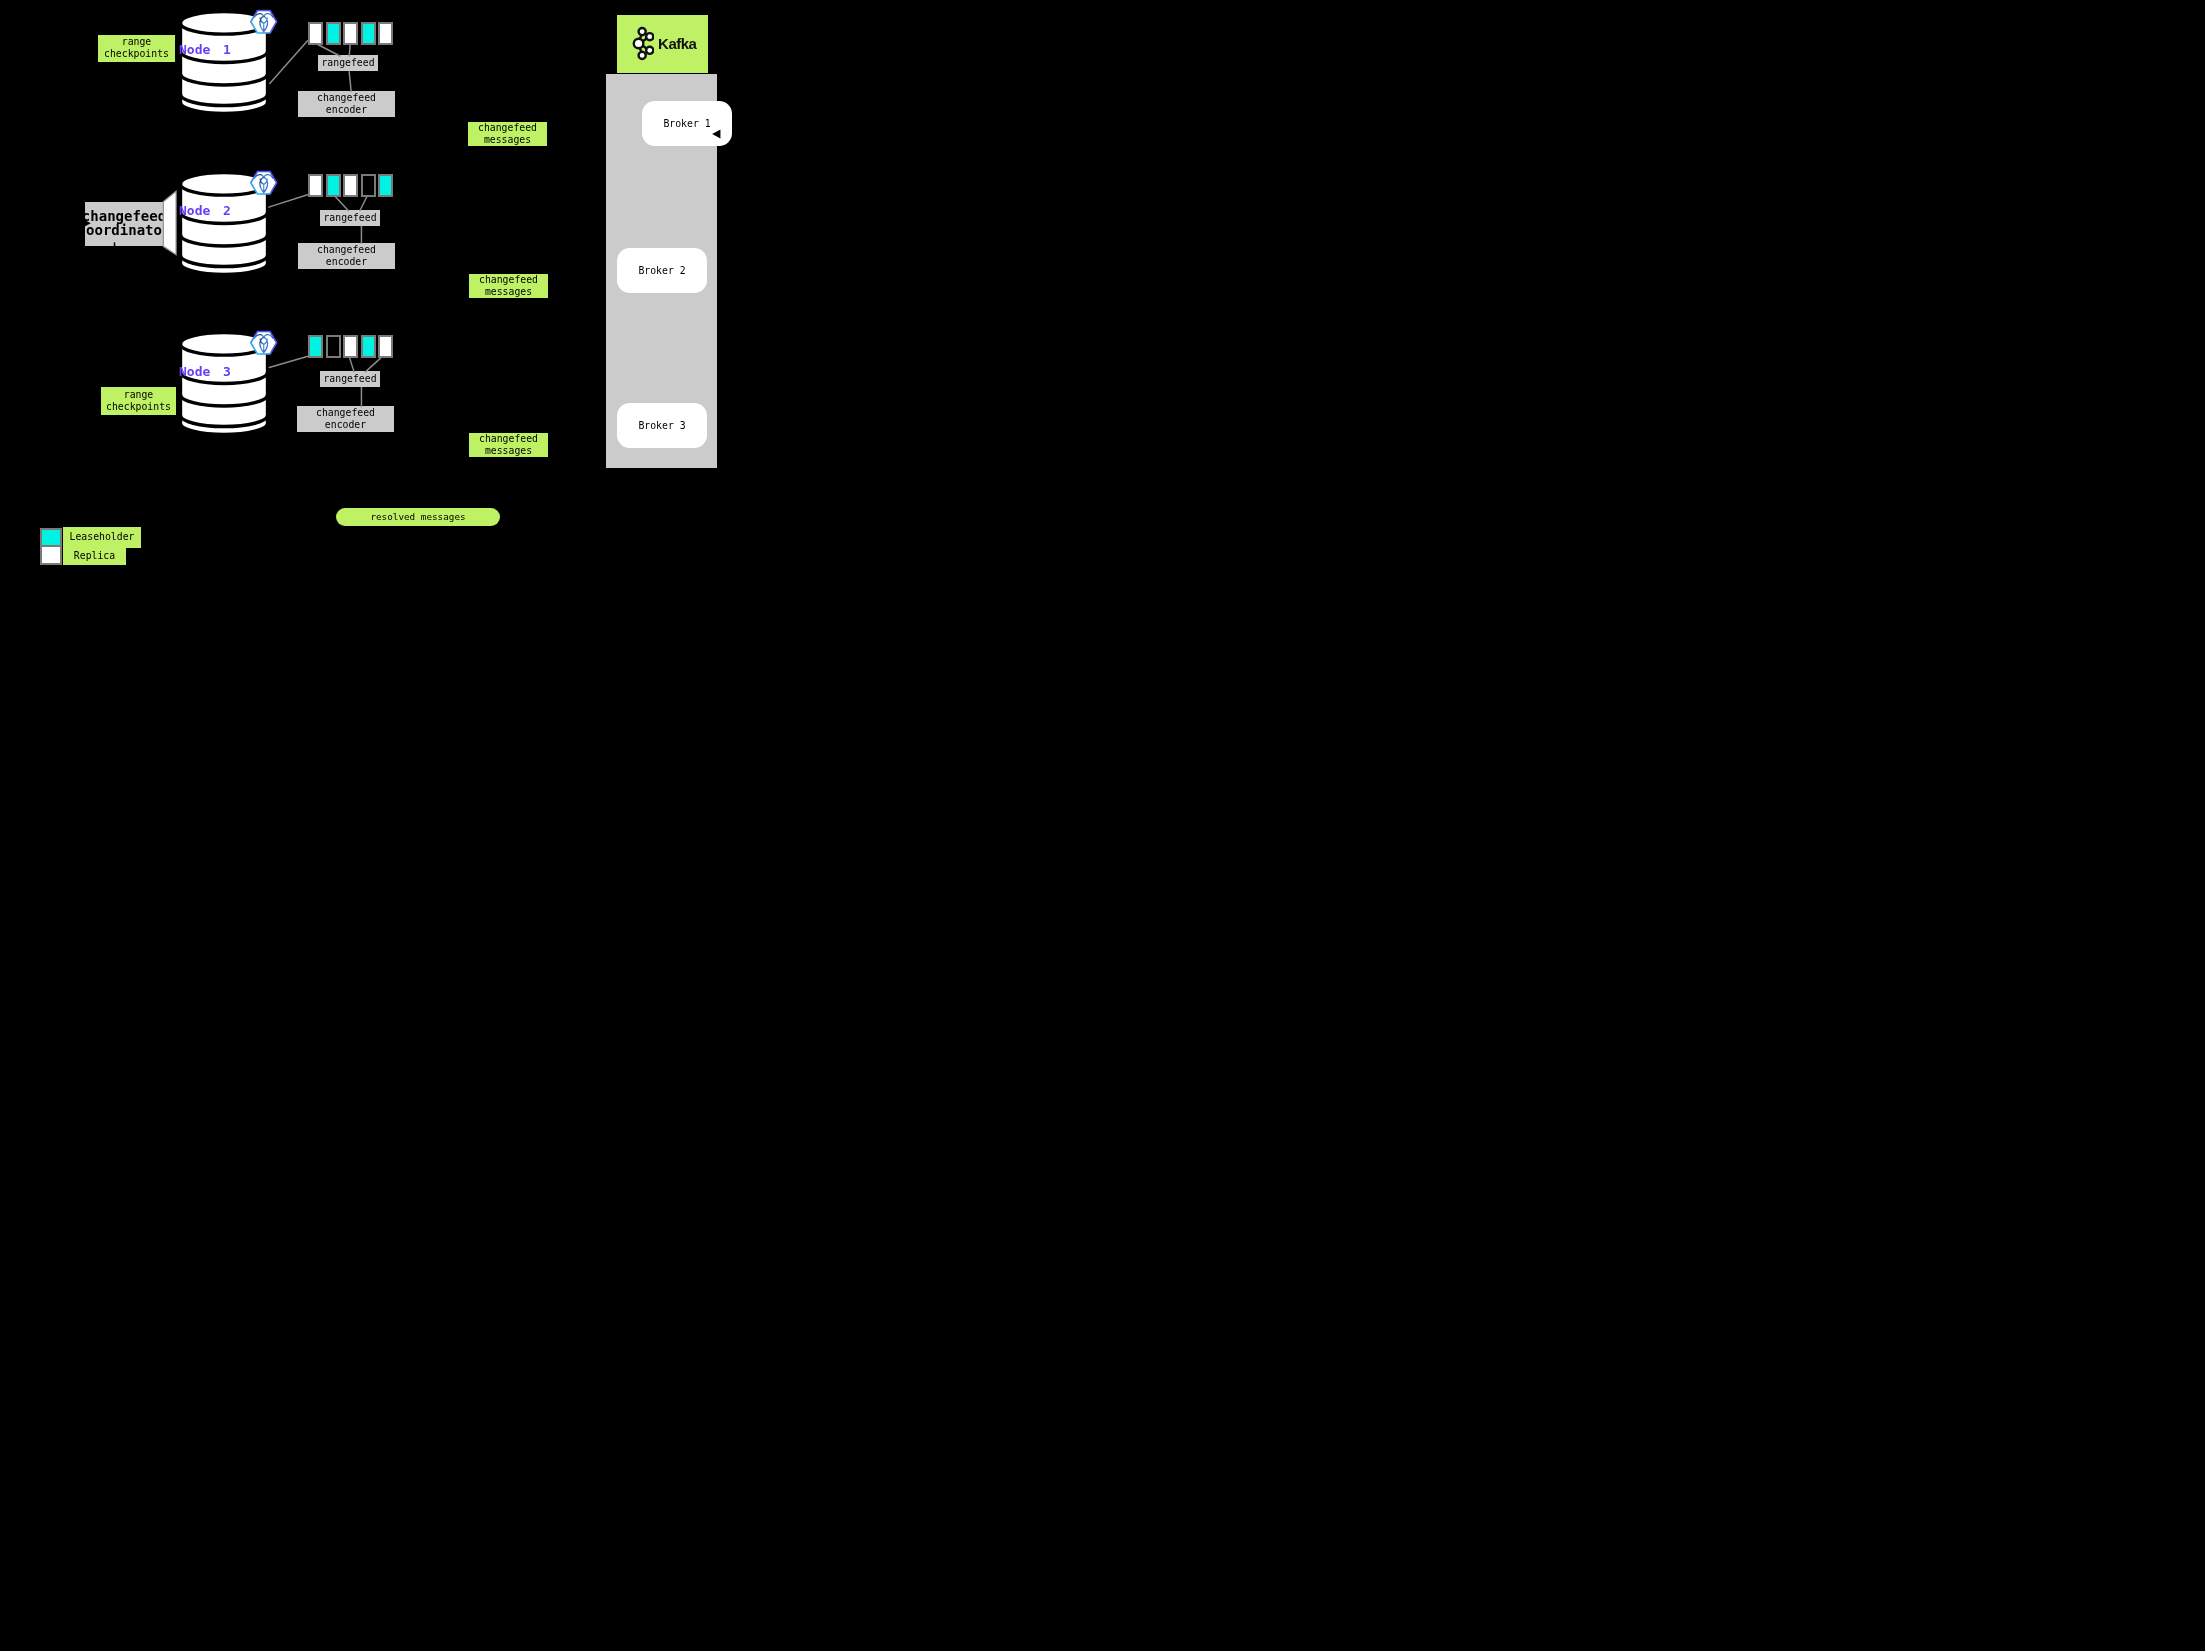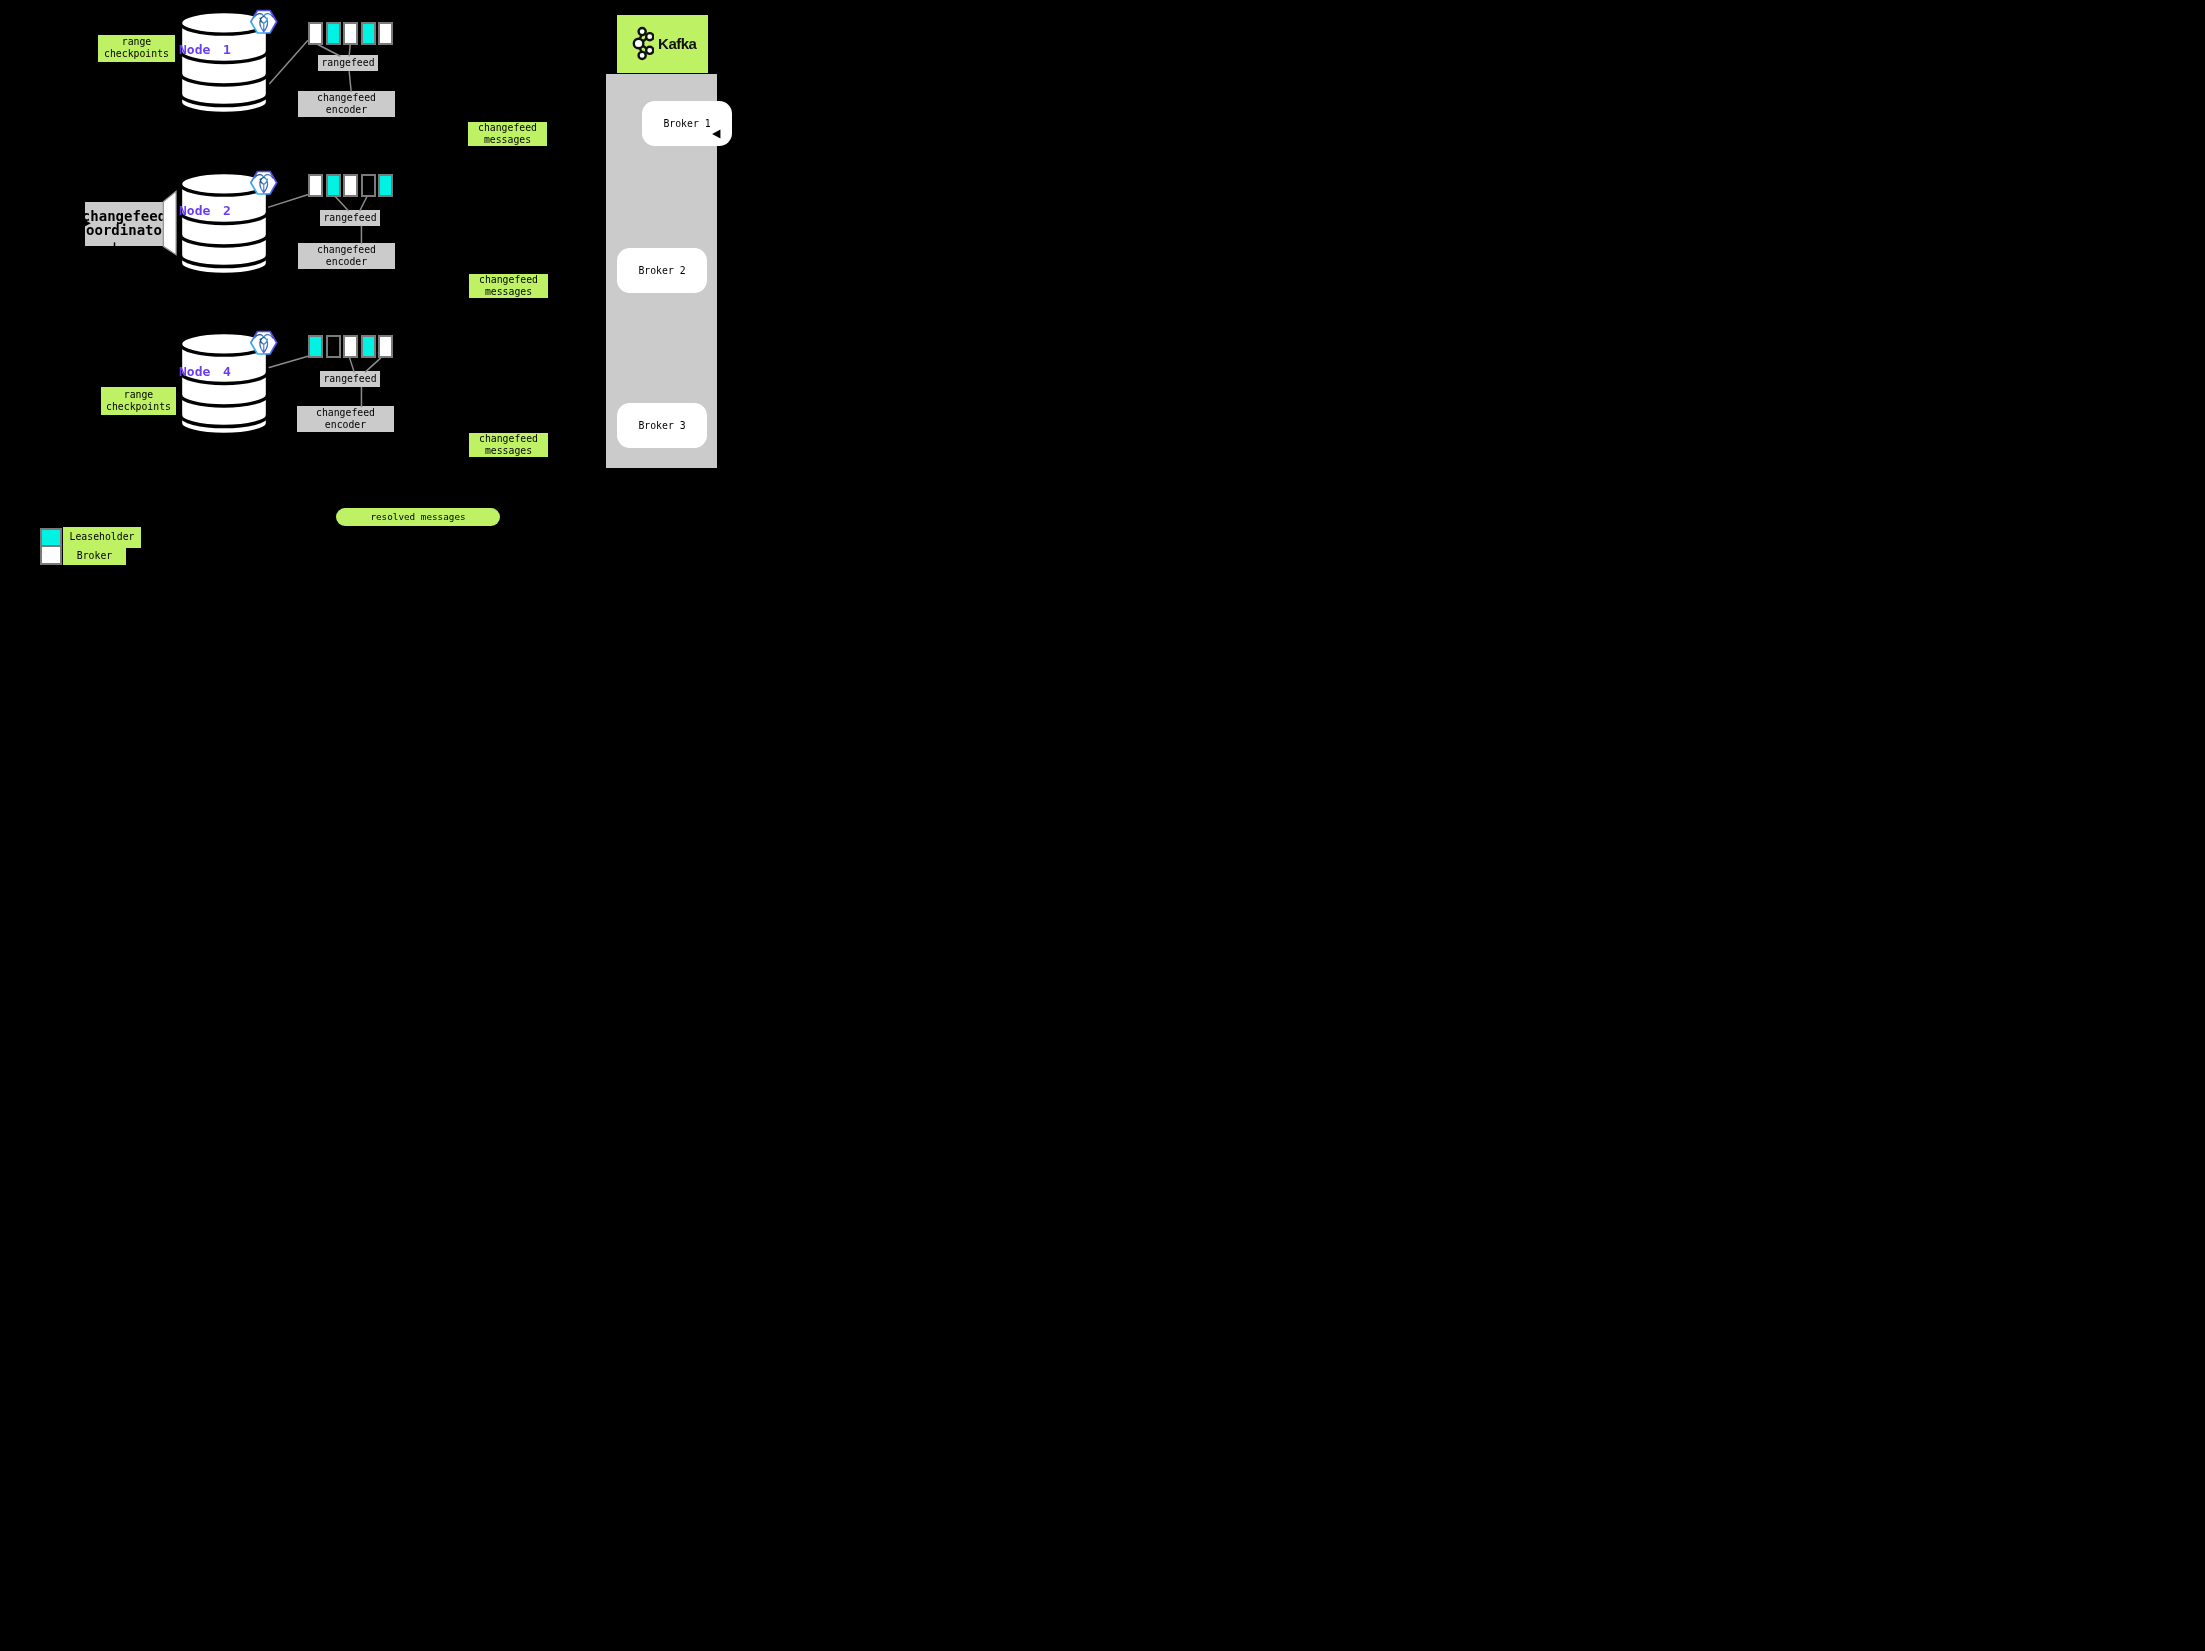--- a/index.html
+++ b/index.html
@@ -97,21 +97,21 @@
 
   <div class="abs whitebox" style="left:101px;top:387px;width:75px;height:28px;">range checkpoints</div>
 
   <svg class="abs" style="left:179px;top:331px;" width="90" height="106" viewBox="0 0 184 216">
     <path d="M3,26 A89,23 0 0 1 181,26 L181,188 A89,23 0 0 1 3,188 Z" fill="#fff" stroke="#000" stroke-width="7"></path>
     <ellipse cx="92" cy="26" rx="89" ry="23" fill="#fff" stroke="#000" stroke-width="7"></ellipse>
     <path d="M3,84 A89,23 0 0 0 181,84" fill="none" stroke="#000" stroke-width="7"></path>
     <path d="M3,130 A89,23 0 0 0 181,130" fill="none" stroke="#000" stroke-width="7"></path>
     <path d="M3,172 A89,23 0 0 0 181,172" fill="none" stroke="#000" stroke-width="7"></path>
   </svg>
-  <div class="abs node-label" style="left:179px;top:364px;width:90px;">Node 4</div>
+  <div class="abs node-label" style="left:179px;top:364px;width:90px;">Node 3</div>
   <svg class="abs" style="left:250px;top:329px;" width="27.5" height="27.5" viewBox="0 0 100 100">
     <polygon points="3,50 27,9 73,9 97,50 73,91 27,91" fill="#fff" stroke="url(#hexgrad)" stroke-width="6"></polygon>
     <path d="M16,33 C26,18 43,16 50,31 M84,33 C74,18 57,16 50,31" fill="none" stroke="url(#roachgrad)" stroke-width="4.5" stroke-linecap="round"></path>
     <path d="M50,30 C67,38 70,62 50,86 C30,62 33,38 50,30 Z M50,56 L50,86 M50,56 C42,52 38,45 37,37 M50,56 C58,52 62,45 63,37" fill="none" stroke="url(#roachgrad)" stroke-width="4.5" stroke-linecap="round"></path>
   </svg>
 
   <div class="range" style="left:308px;top:335px;" data-kind="leaseholder"></div>
   <div class="range" style="left:326px;top:335px;" data-kind="empty"></div>
   <div class="range" style="left:343px;top:335px;" data-kind="replica"></div>
   <div class="range" style="left:361px;top:335px;" data-kind="leaseholder"></div>
@@ -140,21 +140,21 @@
 
   <div class="abs broker" style="left:617px;top:101px;width:90px;height:45px;margin-left:25px;">Broker 1</div>
   <div class="abs broker" style="left:617px;top:248px;width:90px;height:45px;">Broker 2</div>
   <div class="abs broker" style="left:617px;top:403px;width:90px;height:45px;">Broker 3</div>
 
   <div class="abs whitebox pill" style="left:336px;top:508px;width:164px;height:18px;">resolved messages</div>
 
   <div class="abs" style="left:40px;top:528px;width:22px;height:19px;background:#00F2E2;border:2px solid #7A7A7A;"></div>
   <div class="abs" style="left:40px;top:545px;width:22px;height:19.6px;background:#fff;border:2px solid #7A7A7A;"></div>
   <div class="abs whitebox legend-label" style="left:63px;top:527px;width:78px;height:20.6px;">Leaseholder</div>
-  <div class="abs whitebox legend-label" style="left:63px;top:547px;width:63px;height:18px;">Broker</div>
+  <div class="abs whitebox legend-label" style="left:63px;top:547px;width:63px;height:18px;">Replica</div>
 
   <svg class="abs" style="left:0;top:0;" width="769" height="576" viewBox="0 0 1568 1174">
 
     <polygon points="333,411 359,390 359,519 333,502" fill="#fff" stroke="#999" stroke-width="2.5"></polygon>
 
     <g stroke="#8C8C8C" stroke-width="3" stroke-linecap="round">
       <line x1="550" y1="170" x2="627" y2="83"></line>
       <line x1="649" y1="91" x2="693" y2="114"></line>
       <line x1="714" y1="91" x2="712" y2="114"></line>
       <line x1="712" y1="146" x2="716" y2="186"></line>

